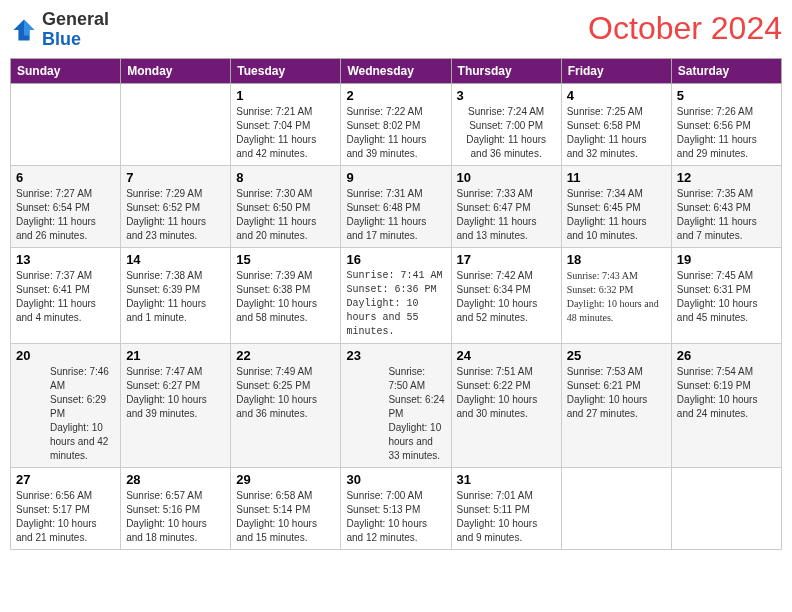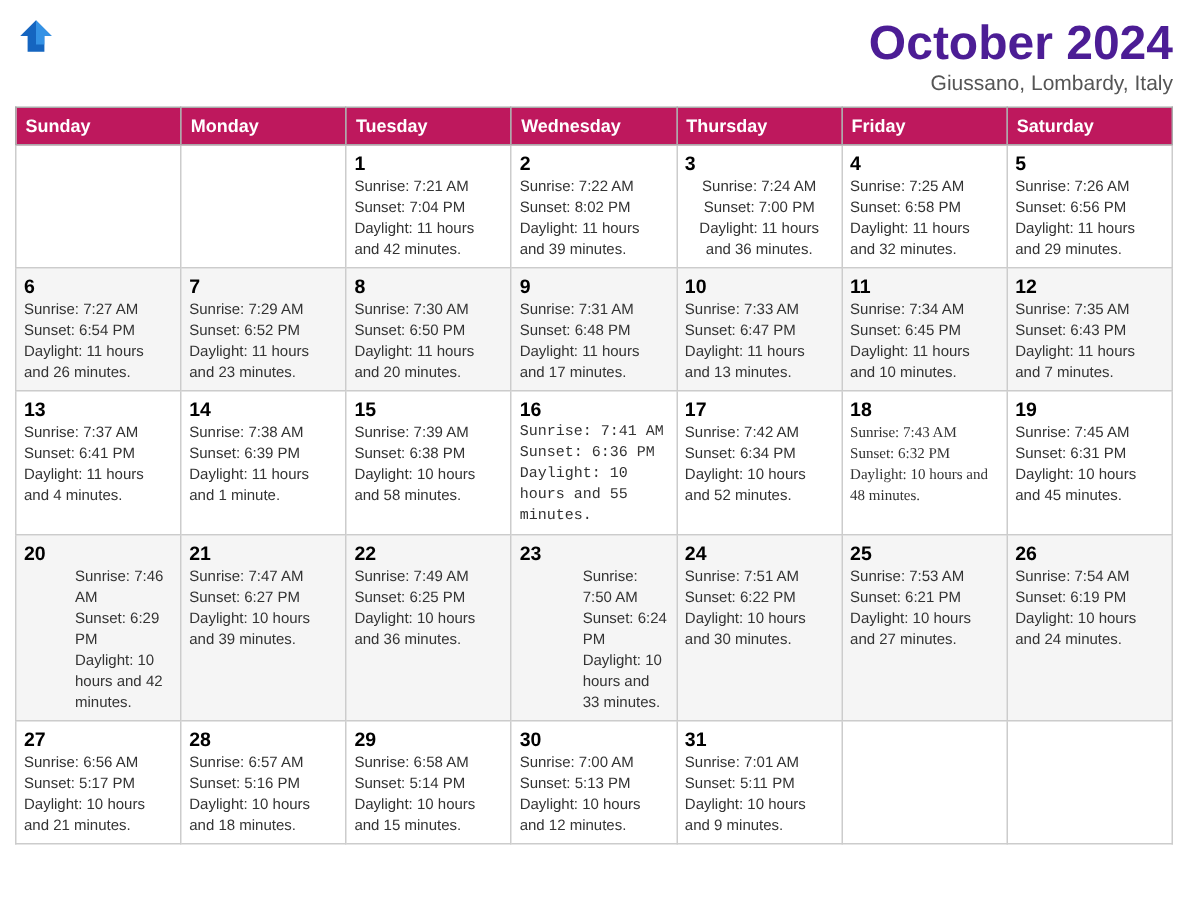--- a/index.html
+++ b/index.html
@@ -30,34 +30,34 @@
     .logo-text .blue { color: #1565c0; }
     .logo-icon {
       width: 28px;
       height: 28px;
     }
     .title-section {
       text-align: right;
     }
     .month-title {
       font-size: 32px;
-      font-weight: bold;
-      color: #4c1d95;
+      font-weight: normal;
+      color: #ef4444;
     }
     .location {
       font-size: 14px;
       color: #555;
     }
     .calendar {
       width: 100%;
       border-collapse: collapse;
       font-size: 10.5px;
     }
     .calendar th {
-      background-color: #be185d;
+      background-color: #701a75;
       color: #fff;
       text-align: left;
       padding: 5px 6px;
       font-size: 12px;
       font-weight: bold;
       border: 1px solid #aaa;
     }
     .calendar td {
       border: 1px solid #ccc;
       vertical-align: top;
@@ -84,24 +84,27 @@
   </style>
 </head>
 <body>
 
 <div class="header">
   <div class="logo">
     <svg class="logo-icon" viewBox="0 0 40 40">
       <polygon points="20,5 35,20 28,20 28,35 12,35 12,20 5,20" fill="#1565c0"></polygon>
       <polygon points="20,5 35,20 28,20 28,28 20,28" fill="#42a5f5" opacity="0.7"></polygon>
     </svg>
+    <div class="logo-text">
+      <div><span class="general">General</span></div>
+      <div><span class="blue">Blue</span></div>
+    </div>
   </div>
   <div class="title-section">
     <div class="month-title">October 2024</div>
-    <div class="location">Giussano, Lombardy, Italy</div>
   </div>
 </div>
 
 <table class="calendar">
   <thead>
     <tr>
       <th>Sunday</th>
       <th>Monday</th>
       <th>Tuesday</th>
       <th>Wednesday</th>

